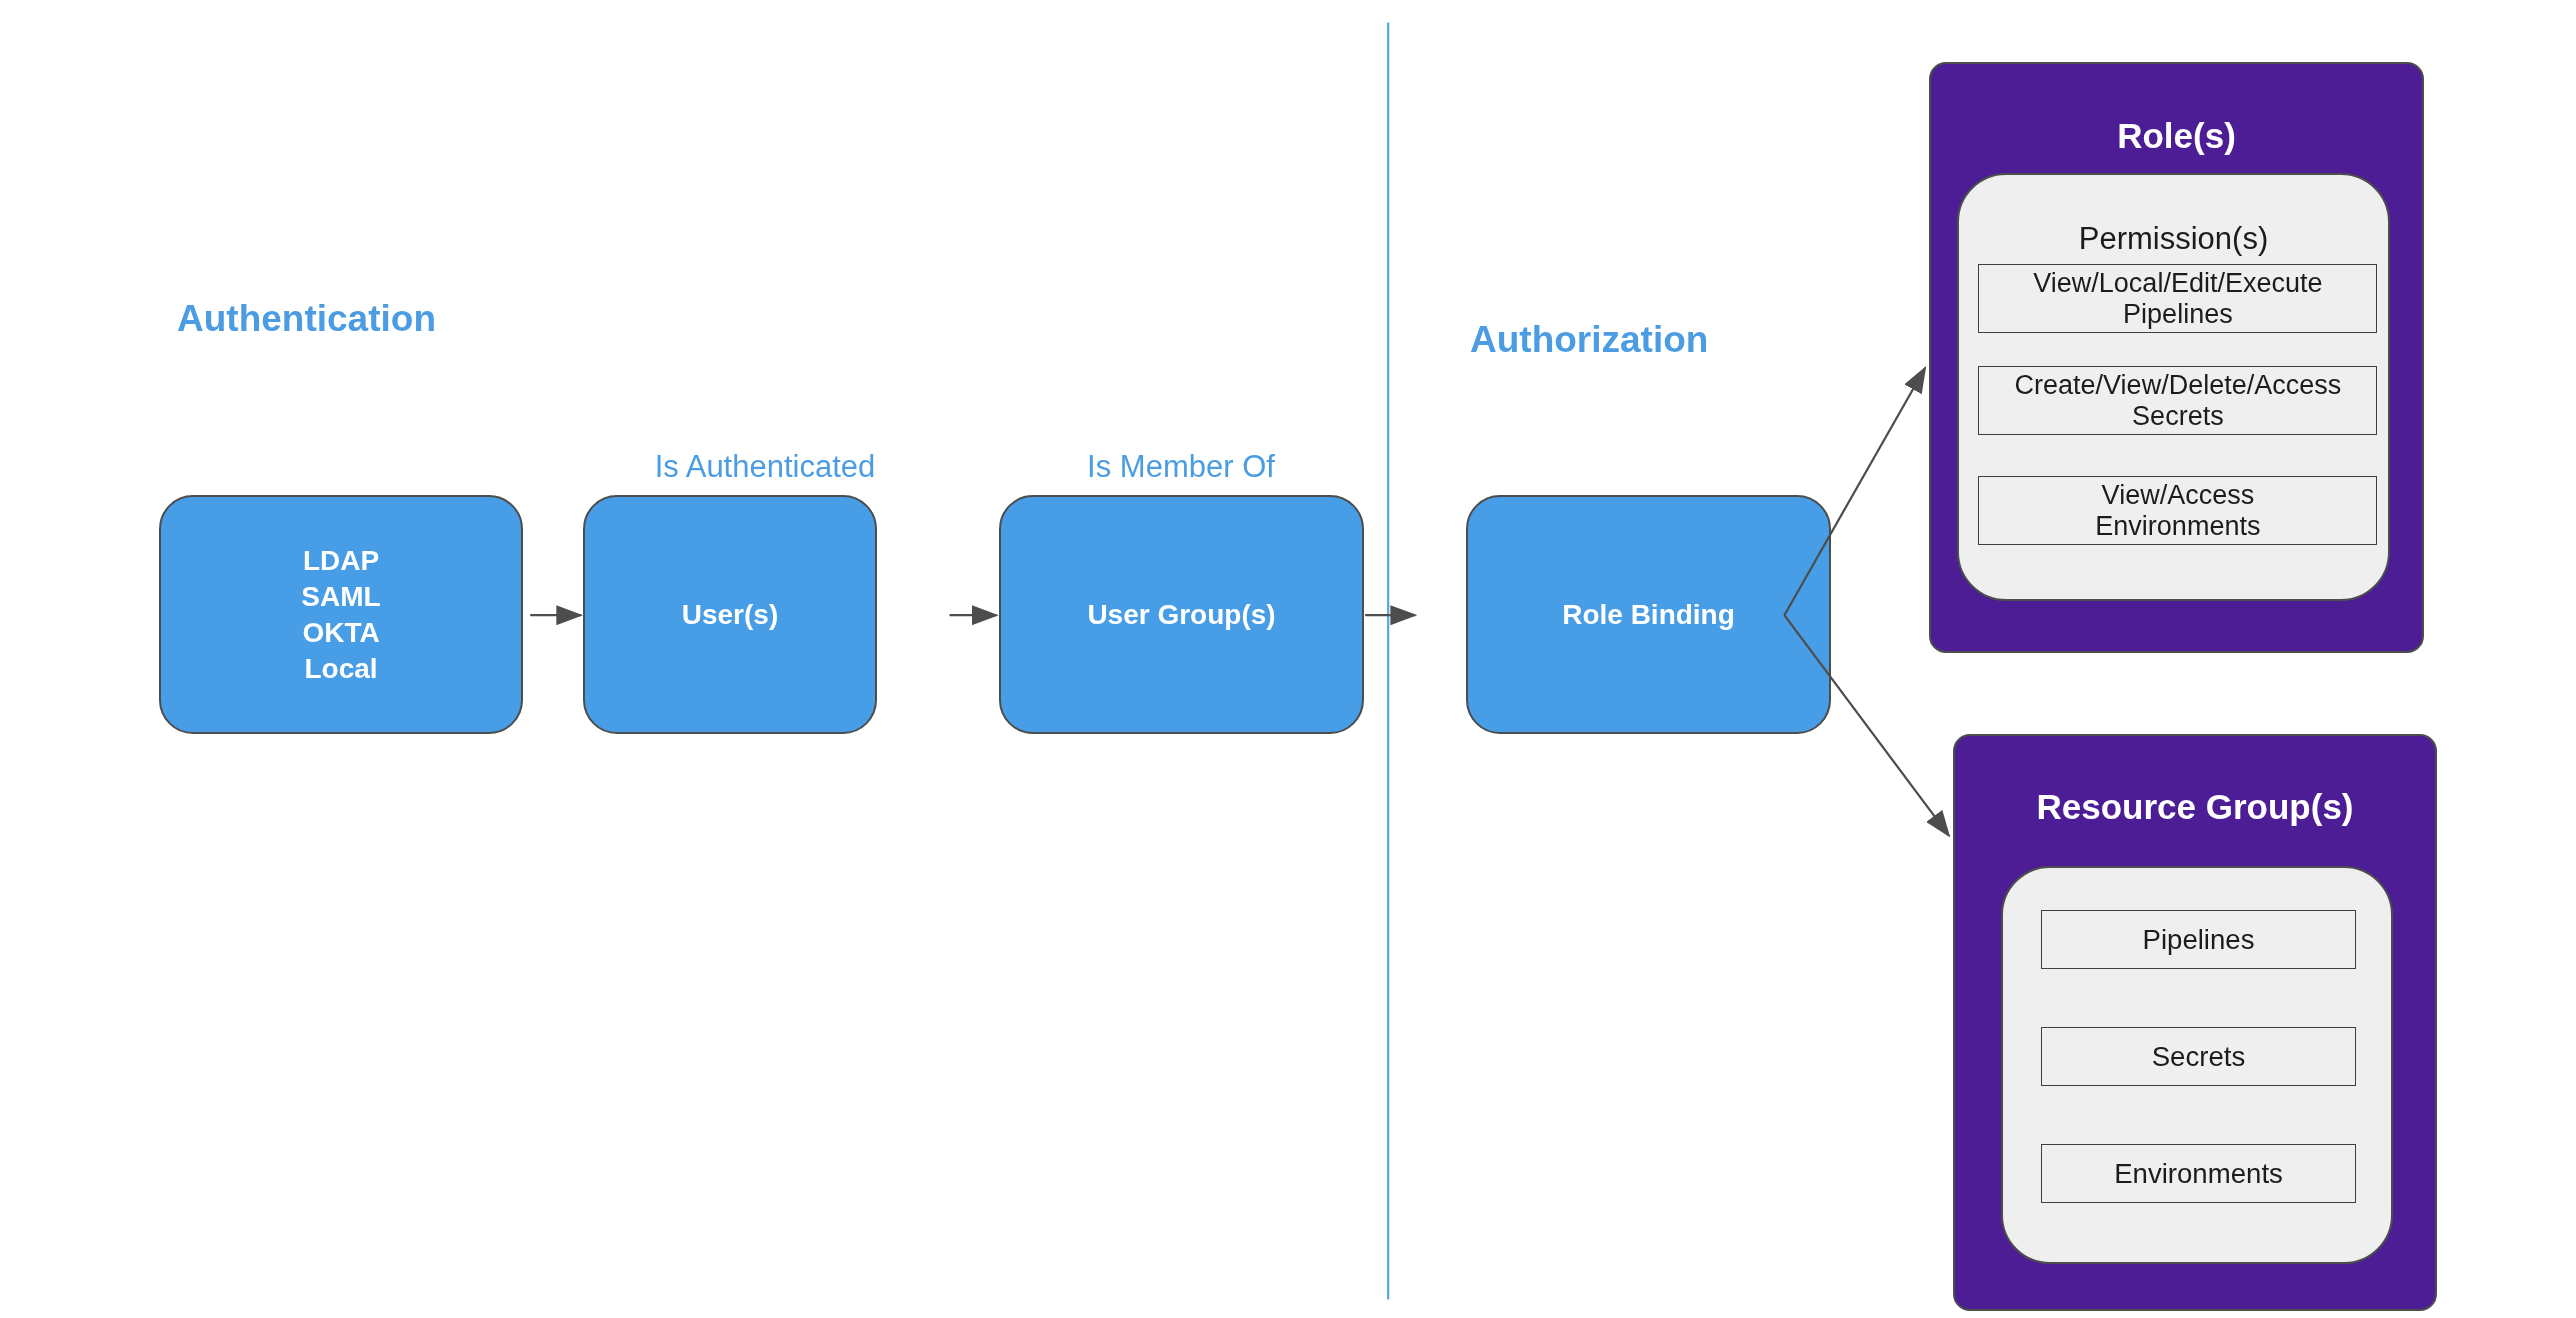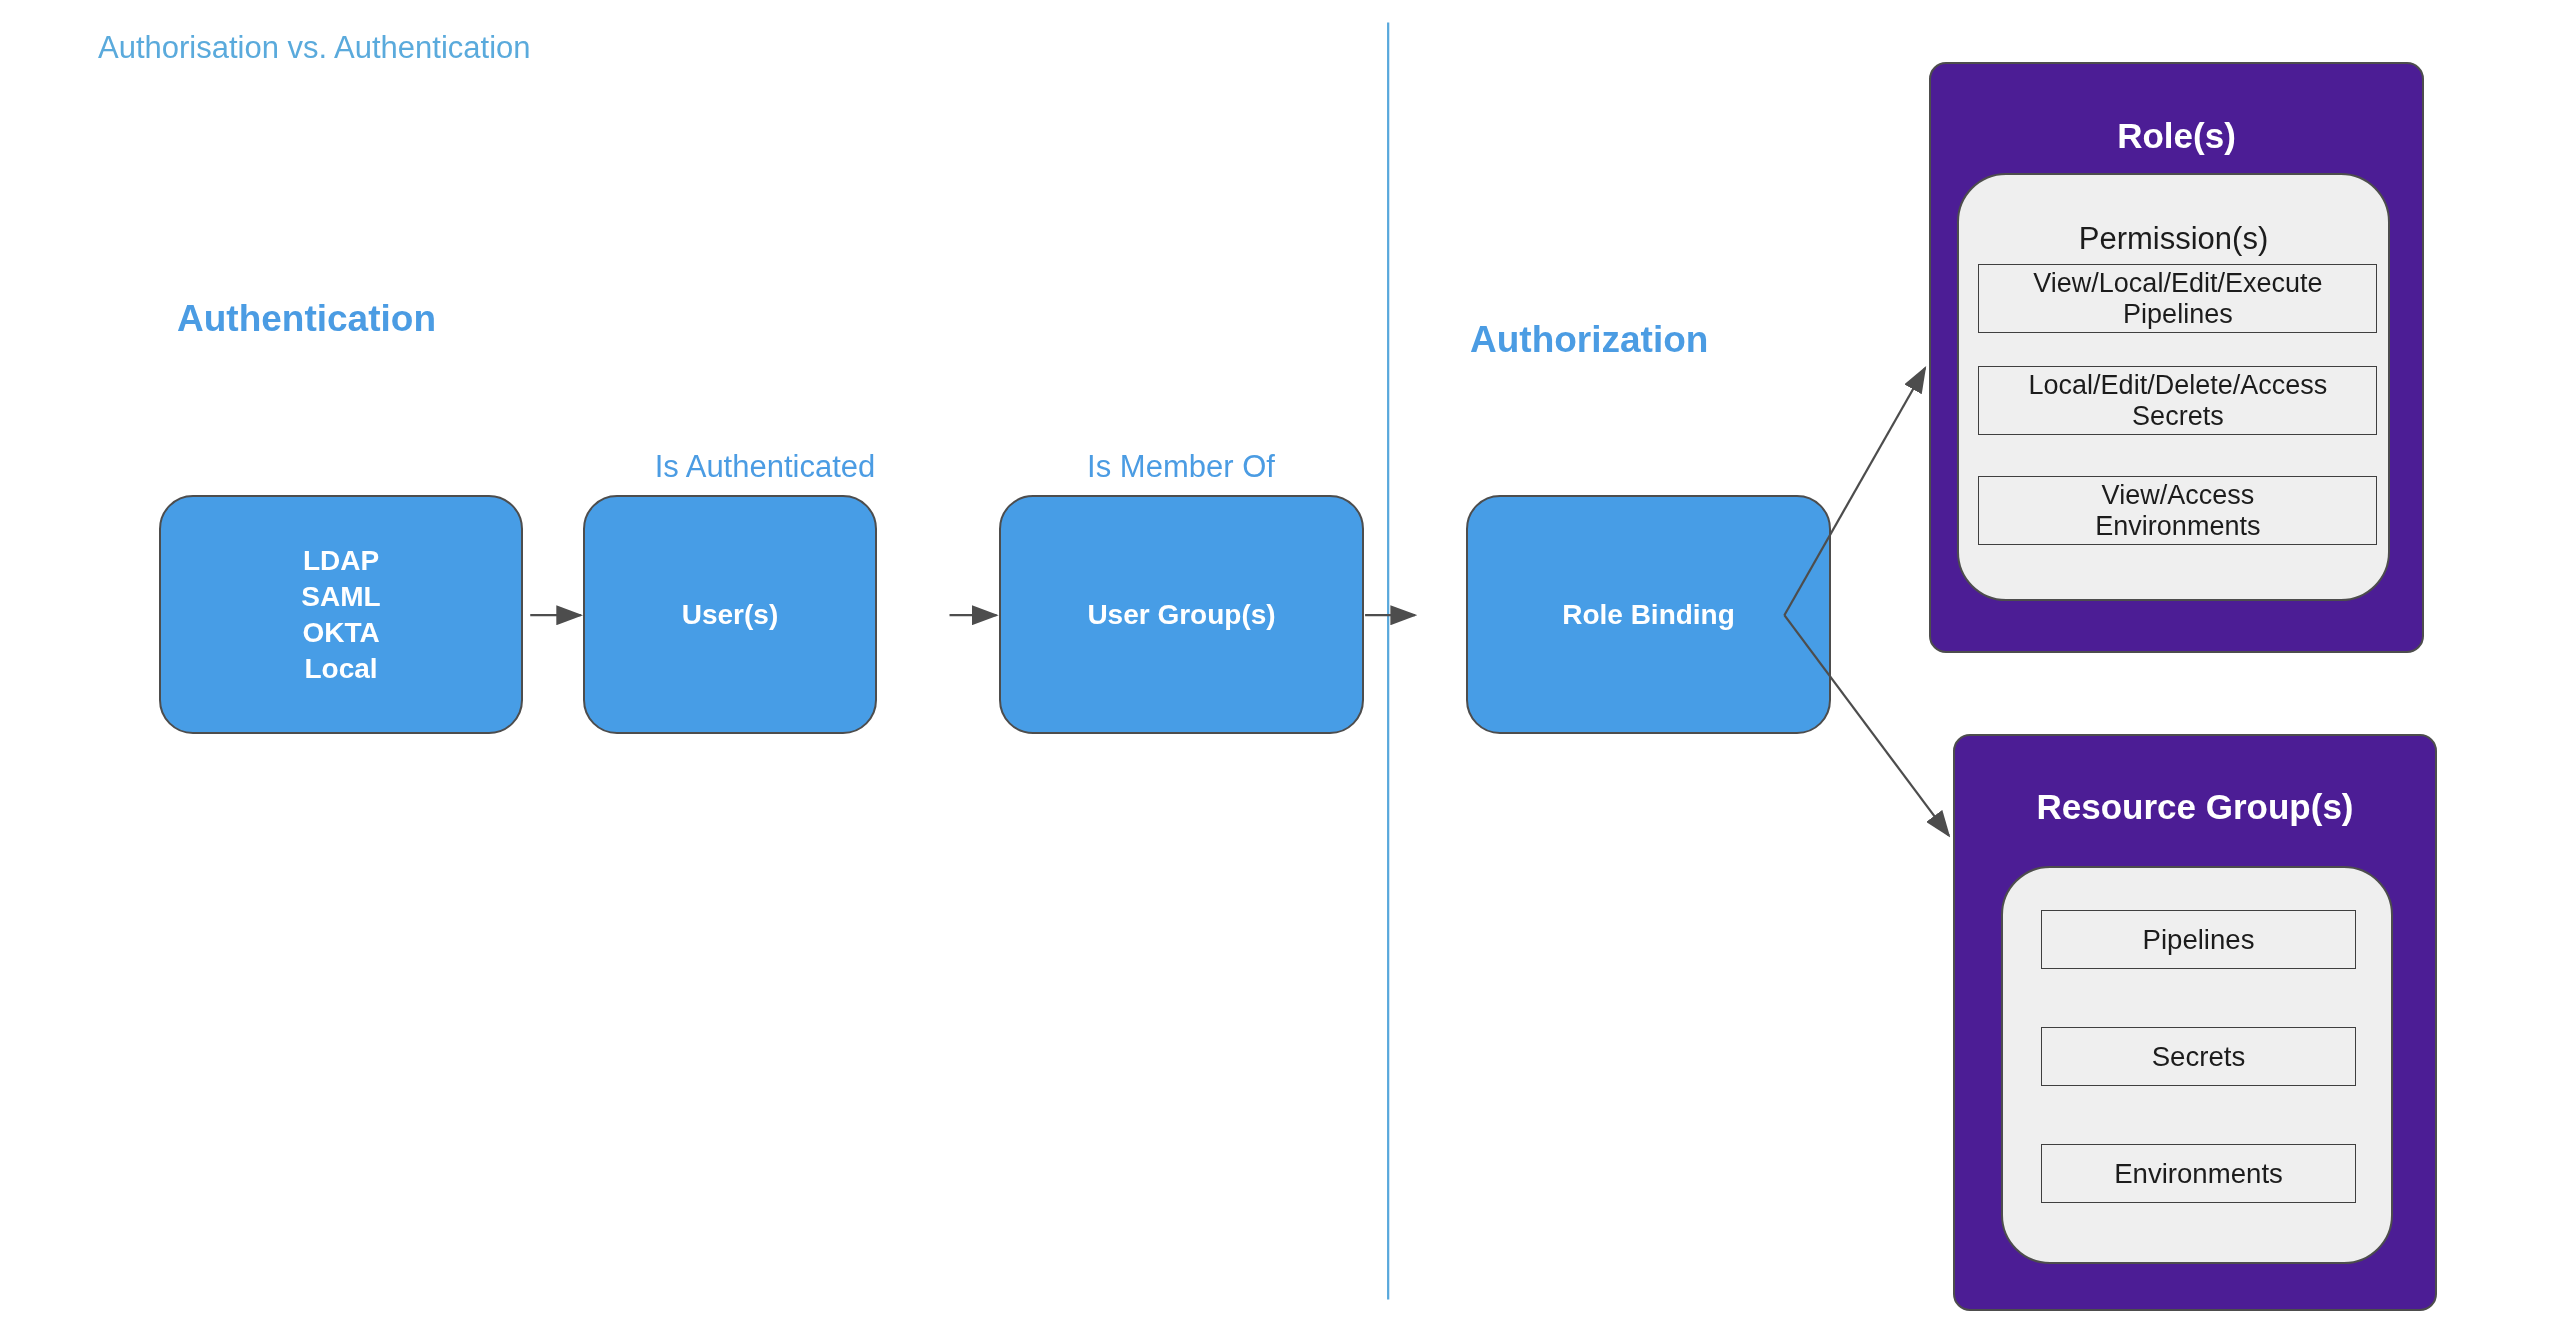--- a/index.html
+++ b/index.html
@@ -48,21 +48,20 @@
   .rg-box { left:38px; width:315px; height:59px; font-size:27.6px; }
   #rg-0 { top:42px; } #rg-1 { top:159px; } #rg-2 { top:276px; }
 
   #connector-layer { position:absolute; left:0; top:0; width:2576px; height:1319px; pointer-events:none; }
 </style>
 </head>
 <body>
 
 <div id="canvas">
 
-  <div class="page-title">Authorisation vs. Authentication</div>
 
   <div class="section-heading" id="heading-authentication">Authentication</div>
   <div class="section-heading" id="heading-authorization">Authorization</div>
 
   <div class="flow-note" id="note-users">Is Authenticated</div>
   <div class="flow-note" id="note-groups">Is Member Of</div>
 
   <div class="node" id="node-idp">
     <span>LDAP</span>
     <span>SAML</span>
@@ -84,21 +83,21 @@
 
   <div class="container" id="role-container">
     <div class="container-title" id="role-title">Role(s)</div>
     <div class="inner-panel" id="role-inner">
       <div id="permissions-title">Permission(s)</div>
       <div class="item-box perm-box" id="perm-0">
         <span>View/Local/Edit/Execute</span>
         <span>Pipelines</span>
       </div>
       <div class="item-box perm-box" id="perm-1">
-        <span>Local/Edit/Delete/Access</span>
+        <span>Create/View/Delete/Access</span>
         <span>Secrets</span>
       </div>
       <div class="item-box perm-box" id="perm-2">
         <span>View/Access</span>
         <span>Environments</span>
       </div>
     </div>
   </div>
 
   <div class="container" id="rg-container">

